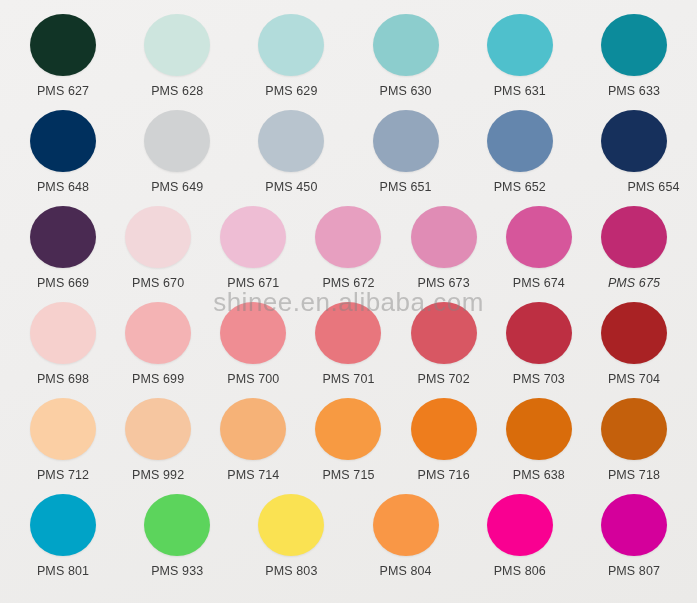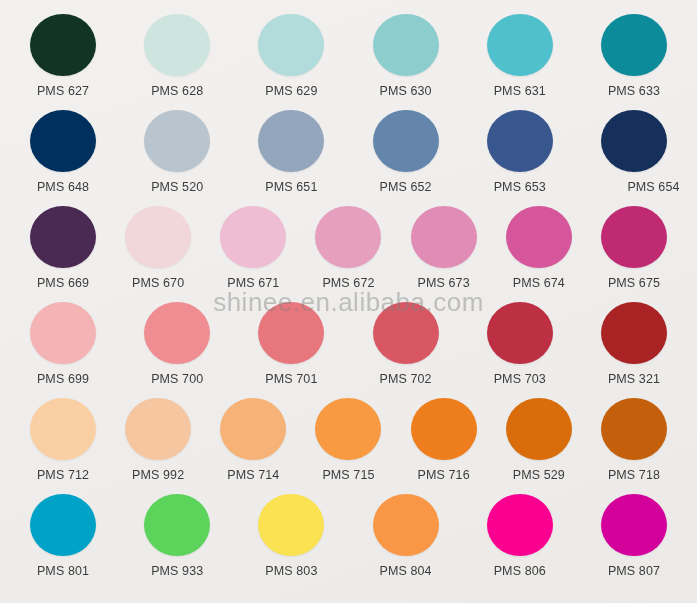--- a/index.html
+++ b/index.html
@@ -100,36 +100,36 @@
           <div class="swatch" style="background-color: rgb(12, 139, 155);"></div>
           <div class="label" style="color: rgb(60, 60, 60);">PMS 633</div>
         </div>
       </div>
       <div class="row">
         <div class="cell">
           <div class="swatch" style="background-color: rgb(0, 48, 94);"></div>
           <div class="label" style="color: rgb(60, 60, 60);">PMS 648</div>
         </div>
         <div class="cell">
+          <div class="swatch" style="background-color: rgb(208, 210, 211);"></div>
+          <div class="label" style="color: rgb(60, 60, 60);">PMS 649</div>
+        </div>
+        <div class="cell">
           <div class="swatch" style="background-color: rgb(184, 196, 206);"></div>
-          <div class="label" style="color: rgb(60, 60, 60);">PMS 520</div>
+          <div class="label" style="color: rgb(60, 60, 60);">PMS 450</div>
         </div>
         <div class="cell">
           <div class="swatch" style="background-color: rgb(147, 166, 188);"></div>
           <div class="label" style="color: rgb(60, 60, 60);">PMS 651</div>
         </div>
         <div class="cell">
           <div class="swatch" style="background-color: rgb(100, 134, 173);"></div>
           <div class="label" style="color: rgb(60, 60, 60);">PMS 652</div>
         </div>
         <div class="cell">
-          <div class="swatch" style="background-color: rgb(56, 87, 143);"></div>
-          <div class="label" style="color: rgb(60, 60, 60);">PMS 653</div>
-        </div>
-        <div class="cell">
           <div class="swatch" style="background-color: rgb(22, 48, 92);"></div>
           <div class="label" style="color: rgb(60, 60, 60); margin-left: 39px;">PMS 654</div>
         </div>
       </div>
       <div class="row">
         <div class="cell">
           <div class="swatch" style="background-color: rgb(74, 42, 82);"></div>
           <div class="label" style="color: rgb(60, 60, 60);">PMS 669</div>
         </div>
         <div class="cell">
@@ -147,24 +147,28 @@
         <div class="cell">
           <div class="swatch" style="background-color: rgb(224, 140, 181);"></div>
           <div class="label" style="color: rgb(60, 60, 60);">PMS 673</div>
         </div>
         <div class="cell">
           <div class="swatch" style="background-color: rgb(214, 86, 155);"></div>
           <div class="label" style="color: rgb(60, 60, 60);">PMS 674</div>
         </div>
         <div class="cell">
           <div class="swatch" style="background-color: rgb(191, 42, 114);"></div>
-          <div class="label" style="color: rgb(60, 60, 60);">PMS 675</div>
-        </div>
-      </div>
-      <div class="row">
+          <div class="label" style="color: rgb(60, 60, 60); font-style: italic;">PMS 675</div>
+        </div>
+      </div>
+      <div class="row">
+        <div class="cell">
+          <div class="swatch" style="background-color: rgb(246, 208, 205);"></div>
+          <div class="label" style="color: rgb(60, 60, 60);">PMS 698</div>
+        </div>
         <div class="cell">
           <div class="swatch" style="background-color: rgb(244, 179, 180);"></div>
           <div class="label" style="color: rgb(60, 60, 60);">PMS 699</div>
         </div>
         <div class="cell">
           <div class="swatch" style="background-color: rgb(239, 141, 147);"></div>
           <div class="label" style="color: rgb(60, 60, 60);">PMS 700</div>
         </div>
         <div class="cell">
           <div class="swatch" style="background-color: rgb(232, 118, 125);"></div>
@@ -173,21 +177,21 @@
         <div class="cell">
           <div class="swatch" style="background-color: rgb(216, 87, 99);"></div>
           <div class="label" style="color: rgb(60, 60, 60);">PMS 702</div>
         </div>
         <div class="cell">
           <div class="swatch" style="background-color: rgb(189, 47, 66);"></div>
           <div class="label" style="color: rgb(60, 60, 60);">PMS 703</div>
         </div>
         <div class="cell">
           <div class="swatch" style="background-color: rgb(169, 34, 36);"></div>
-          <div class="label" style="color: rgb(60, 60, 60);">PMS 321</div>
+          <div class="label" style="color: rgb(60, 60, 60);">PMS 704</div>
         </div>
       </div>
       <div class="row">
         <div class="cell">
           <div class="swatch" style="background-color: rgb(251, 207, 164);"></div>
           <div class="label" style="color: rgb(60, 60, 60);">PMS 712</div>
         </div>
         <div class="cell">
           <div class="swatch" style="background-color: rgb(246, 198, 160);"></div>
           <div class="label" style="color: rgb(60, 60, 60);">PMS 992</div>
@@ -199,21 +203,21 @@
         <div class="cell">
           <div class="swatch" style="background-color: rgb(247, 154, 66);"></div>
           <div class="label" style="color: rgb(60, 60, 60);">PMS 715</div>
         </div>
         <div class="cell">
           <div class="swatch" style="background-color: rgb(238, 125, 29);"></div>
           <div class="label" style="color: rgb(60, 60, 60);">PMS 716</div>
         </div>
         <div class="cell">
           <div class="swatch" style="background-color: rgb(217, 108, 11);"></div>
-          <div class="label" style="color: rgb(60, 60, 60);">PMS 529</div>
+          <div class="label" style="color: rgb(60, 60, 60);">PMS 638</div>
         </div>
         <div class="cell">
           <div class="swatch" style="background-color: rgb(196, 96, 12);"></div>
           <div class="label" style="color: rgb(60, 60, 60);">PMS 718</div>
         </div>
       </div>
       <div class="row">
         <div class="cell">
           <div class="swatch" style="background-color: rgb(0, 163, 199);"></div>
           <div class="label" style="color: rgb(60, 60, 60);">PMS 801</div>

